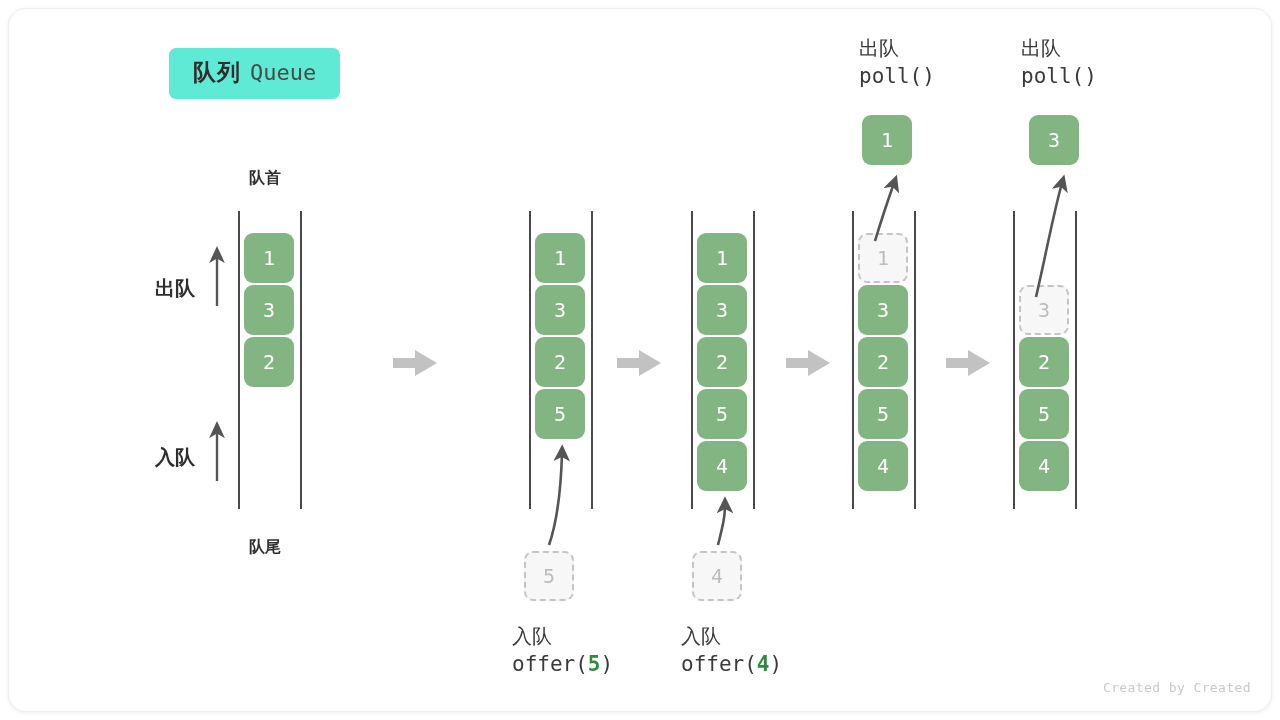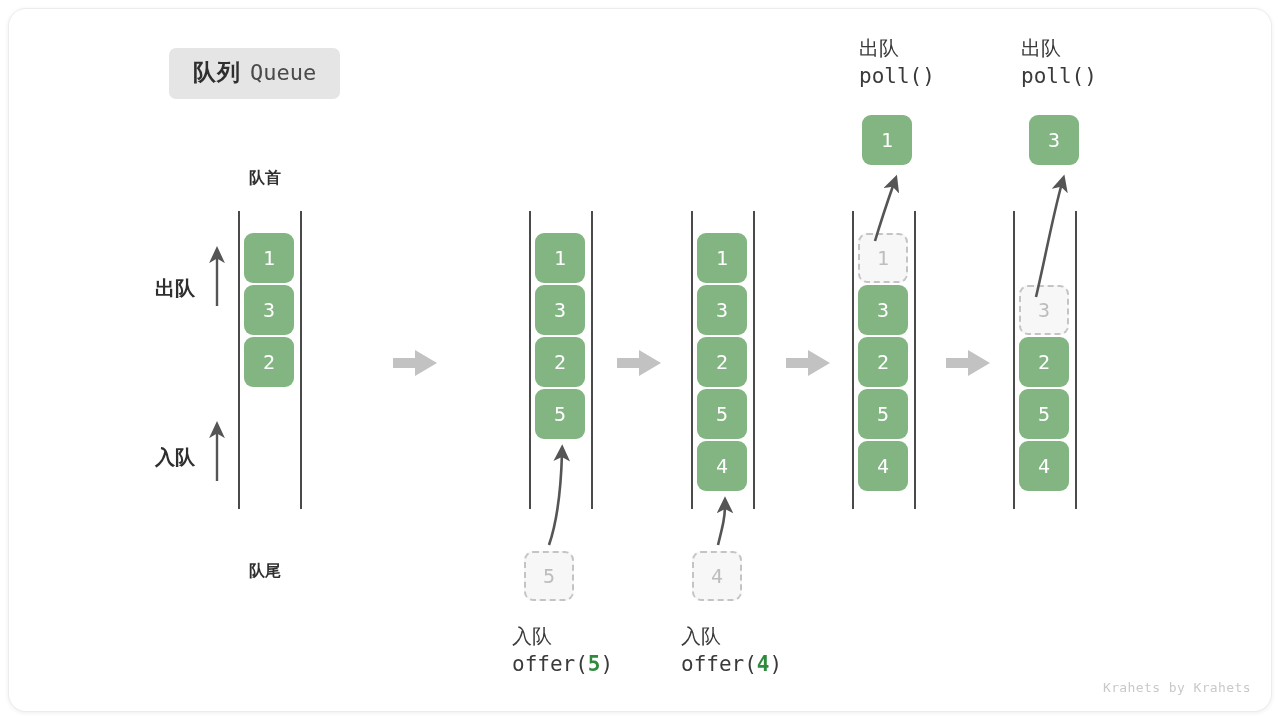--- a/index.html
+++ b/index.html
@@ -19,21 +19,21 @@
     box-shadow: 0 1px 4px rgba(0,0,0,0.07);
     overflow: hidden;
   }
   #stage { position: absolute; left: 0; top: 0; width: 1264px; height: 704px; }
 
   
   .badge {
     position: absolute;
     left: 160px; top: 39px;
     padding: 13px 24px 15px 24px;
-    background: #e5e5e5;
+    background: #5eead4;
     border-radius: 7px;
     white-space: nowrap;
     line-height: 1;
   }
   .badge .cn {
     font-size: 23px; font-weight: bold; color: #2f2f2f;
     letter-spacing: 1px;
   }
   .badge .en {
     font-size: 22px; color: #4a4a4a;
@@ -97,21 +97,21 @@
 <body>
 
 <div id="card">
   <div id="stage">
 
     <div class="badge">
       <span class="cn">队列</span><span class="en">Queue</span>
     </div>
 
     <div class="lbl cn-bold" style="left:240px; top:158px;">队首</div>
-    <div class="lbl cn-bold" style="left:240px; top:551px;">队尾</div>
+    <div class="lbl cn-bold" style="left:240px; top:527px;">队尾</div>
     <div class="lbl side" style="left:146px; top:266px;">出队</div>
     <div class="lbl side" style="left:146px; top:435px;">入队</div>
 
     <div class="col">
       <div class="rail" style="left:229px; top:202px; height:298px;"></div>
       <div class="rail" style="left:291px; top:202px; height:298px;"></div>
       <div class="cell filled" style="left:235px; top:224px;">1</div>
       <div class="cell filled" style="left:235px; top:276px;">3</div>
       <div class="cell filled" style="left:235px; top:328px;">2</div>
     </div>
@@ -212,15 +212,15 @@
       </g>
 
       <g>
         <path d="M866,232 C872,212 878,194 885,174" stroke="#555555" stroke-width="2.6" fill="none" marker-end="url(#curveHead)"></path>
       </g>
       <g>
         <path d="M1027,288 C1036,250 1044,206 1053,174" stroke="#555555" stroke-width="2.6" fill="none" marker-end="url(#curveHead)"></path>
       </g>
     </svg>
 
-    <div class="credit">Krahets by Krahets</div>
+    <div class="credit">Created by Created</div>
   </div>
 </div>
 
 </body></html>

